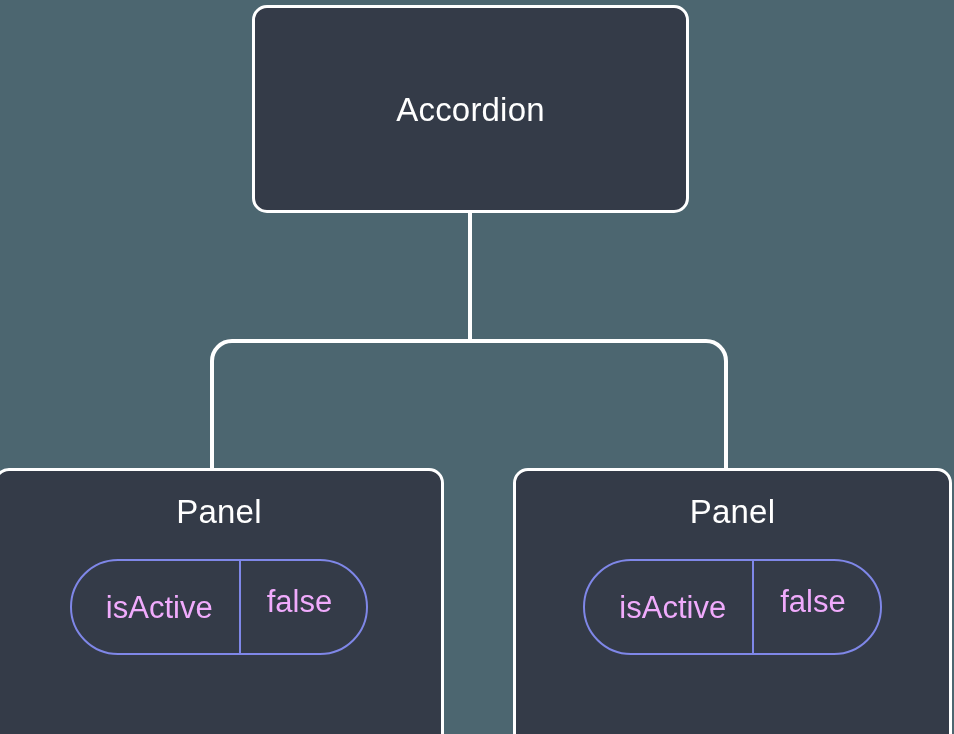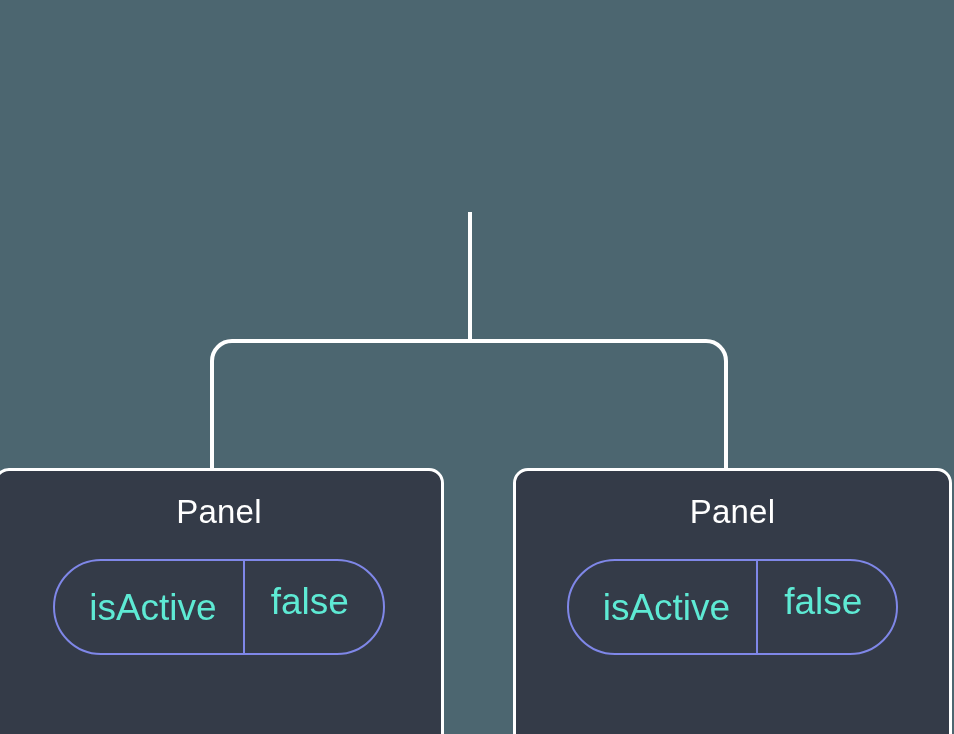--- a/index.html
+++ b/index.html
@@ -85,22 +85,22 @@
     border: 2px solid #7f87e8;
     border-radius: 48px;
     display: flex;
     align-items: stretch;
   }
   .pill-key,
   .pill-value {
     display: flex;
     align-items: center;
     justify-content: center;
-    color: #5eead4;
-    font-size: 37px;
+    color: #f0abfc;
+    font-size: 31px;
     line-height: 1;
     white-space: nowrap;
     box-sizing: border-box;
   }
   .pill-key {
     padding: 0 26px 0 34px;
   }
   .pill-value {
     padding: 0 34px 12px 26px;
     border-left: 2px solid #7f87e8;
@@ -110,20 +110,23 @@
 <body>
 
 <div id="canvas">
 
   <svg id="edge-layer" viewBox="0 0 954 734" width="954" height="734" aria-hidden="true">
     <path d="M 470 212 L 470 341" fill="none" stroke="#ffffff" stroke-width="4" stroke-linecap="butt"></path>
     <path d="M 470 341 L 232 341 A 20 20 0 0 0 212 361 L 212 472" fill="none" stroke="#ffffff" stroke-width="4" stroke-linecap="butt" stroke-linejoin="round"></path>
     <path d="M 470 341 L 706 341 A 20 20 0 0 1 726 361 L 726 472" fill="none" stroke="#ffffff" stroke-width="4" stroke-linecap="butt" stroke-linejoin="round"></path>
   </svg>
 
+  <div class="node" id="node-accordion">
+    <span class="node-title">Accordion</span>
+  </div>
 
   <div class="node node-panel" id="node-panel-left">
     <span class="node-title">Panel</span>
     <div class="state-pill">
       <span class="pill-key">isActive</span>
       <span class="pill-value">false</span>
     </div>
   </div>
 
   <div class="node node-panel" id="node-panel-right">

